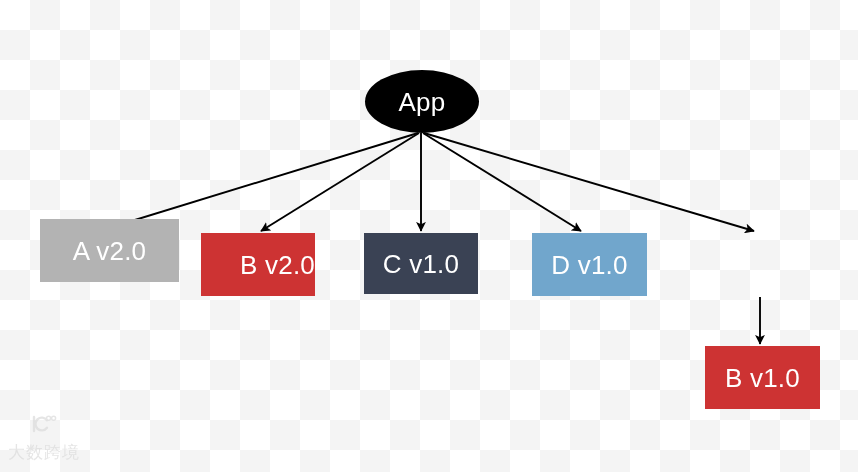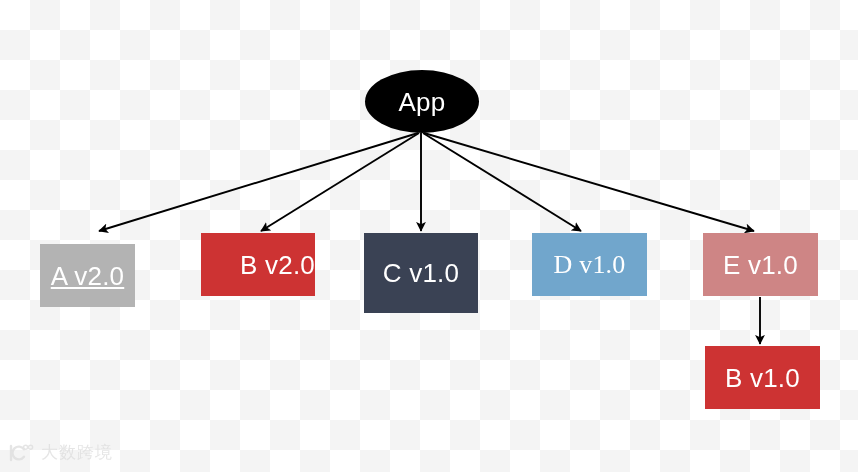--- a/index.html
+++ b/index.html
@@ -49,20 +49,21 @@
 
   #watermark {
     position: absolute;
     left: 8px;
     bottom: 8px;
     display: flex;
     align-items: center;
     gap: 7px;
     opacity: 0.72;
     pointer-events: none;
+    flex-direction: column;
   }
   #watermark .wm-text {
     font-size: 17px;
     color: #dcdcdc;
     letter-spacing: 1px;
     font-family: "DejaVu Sans", sans-serif;
   }
 </style>
 </head>
 <body>
@@ -82,39 +83,36 @@
       <line x1="423" y1="133" x2="581" y2="231"></line>
       <line x1="424" y1="133" x2="754" y2="231"></line>
       <line x1="760" y1="297" x2="760" y2="344"></line>
     </g>
   </svg>
 
   <div class="node node-ellipse" style="left:365px; top:70px; width:114px; height:63px; background:#000000;">
     <span>App</span>
   </div>
 
-  <div class="node node-box" style="left:40px; top:244px; width:95px; height:63px; background:#b3b3b3;text-decoration:underline;">
+  <div class="node node-box" style="left:40px; top:219px; width:139px; height:63px; background:#b3b3b3;">
     <span>A v2.0</span>
   </div>
 
   <div class="node node-box" style="left:201px; top:233px; width:114px; height:63px; background:#cd3333;justify-content:flex-end;">
     <span>B v2.0</span>
   </div>
 
-  <div class="node node-box" style="left:364px; top:233px; width:114px; height:80px; background:#3a4254;">
+  <div class="node node-box" style="left:364px; top:233px; width:114px; height:61px; background:#3a4254;">
     <span>C v1.0</span>
   </div>
 
-  <div class="node node-box" style="left:532px; top:233px; width:115px; height:63px; background:#71a6cc;font-family:Liberation Serif, serif;">
+  <div class="node node-box" style="left:532px; top:233px; width:115px; height:63px; background:#71a6cc;">
     <span>D v1.0</span>
   </div>
 
-  <div class="node node-box" style="left:703px; top:233px; width:115px; height:63px; background:#ce8585;">
-    <span>E v1.0</span>
-  </div>
 
   <div class="node node-box" style="left:705px; top:346px; width:115px; height:63px; background:#cd3333;">
     <span>B v1.0</span>
   </div>
 
   <div id="watermark">
     <svg width="26" height="20" viewBox="0 0 26 20" xmlns="http://www.w3.org/2000/svg">
       <path d="M3 3 L3 17" stroke="#dcdcdc" stroke-width="2.4" fill="none" stroke-linecap="round"></path>
       <path d="M16 6.2 A6.4 6.4 0 1 0 16 13.8" stroke="#dcdcdc" stroke-width="2.4" fill="none" stroke-linecap="round"></path>
       <circle cx="17.6" cy="4.2" r="2.0" fill="none" stroke="#dcdcdc" stroke-width="1.5"></circle>

